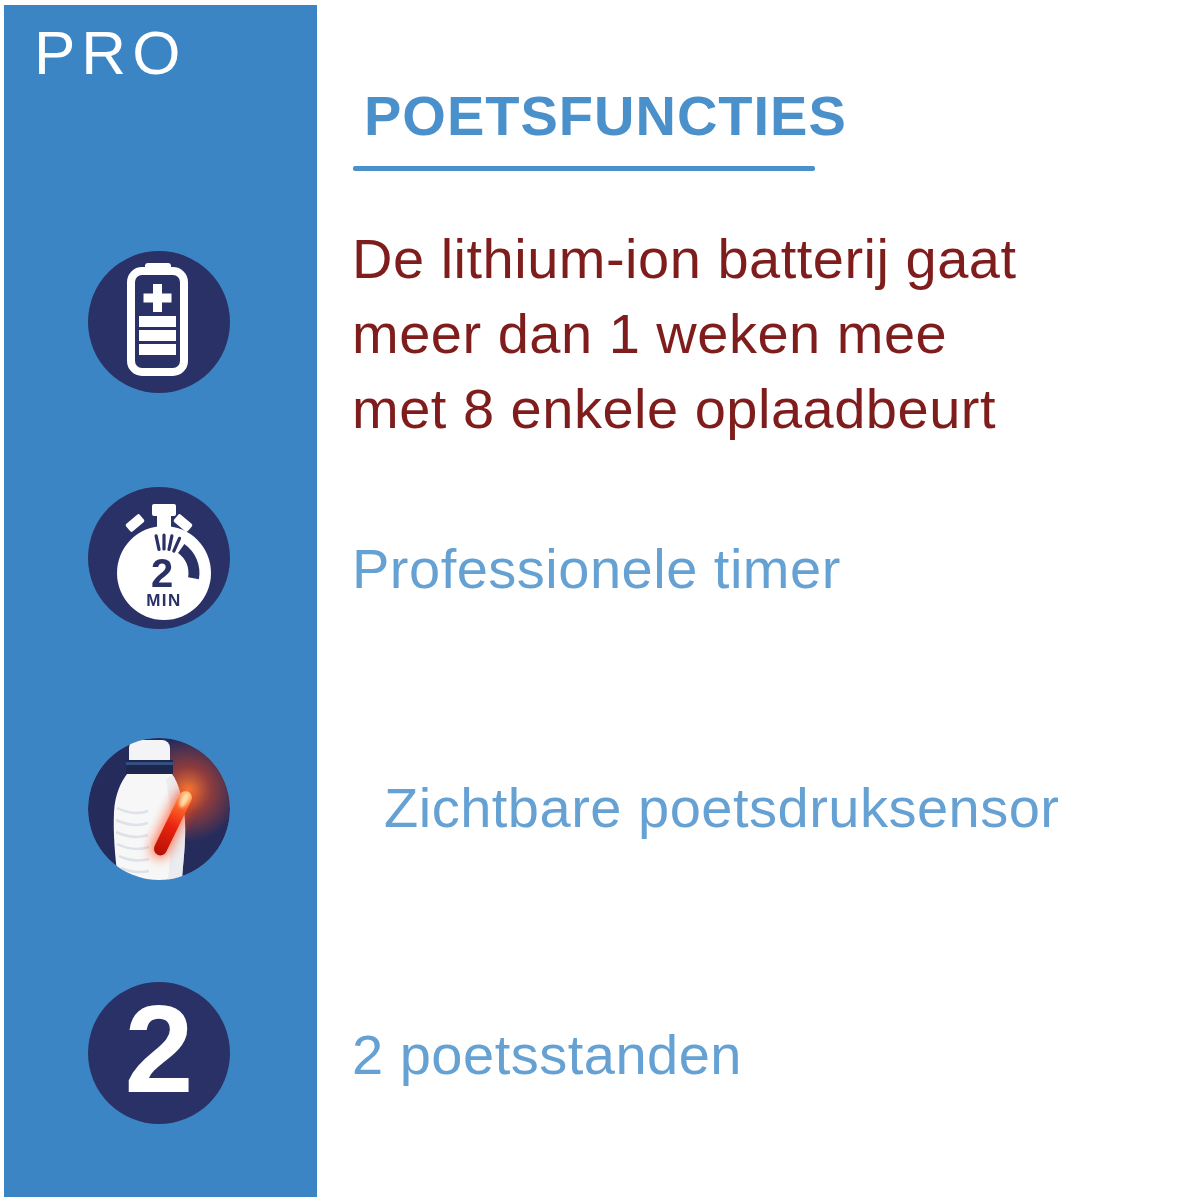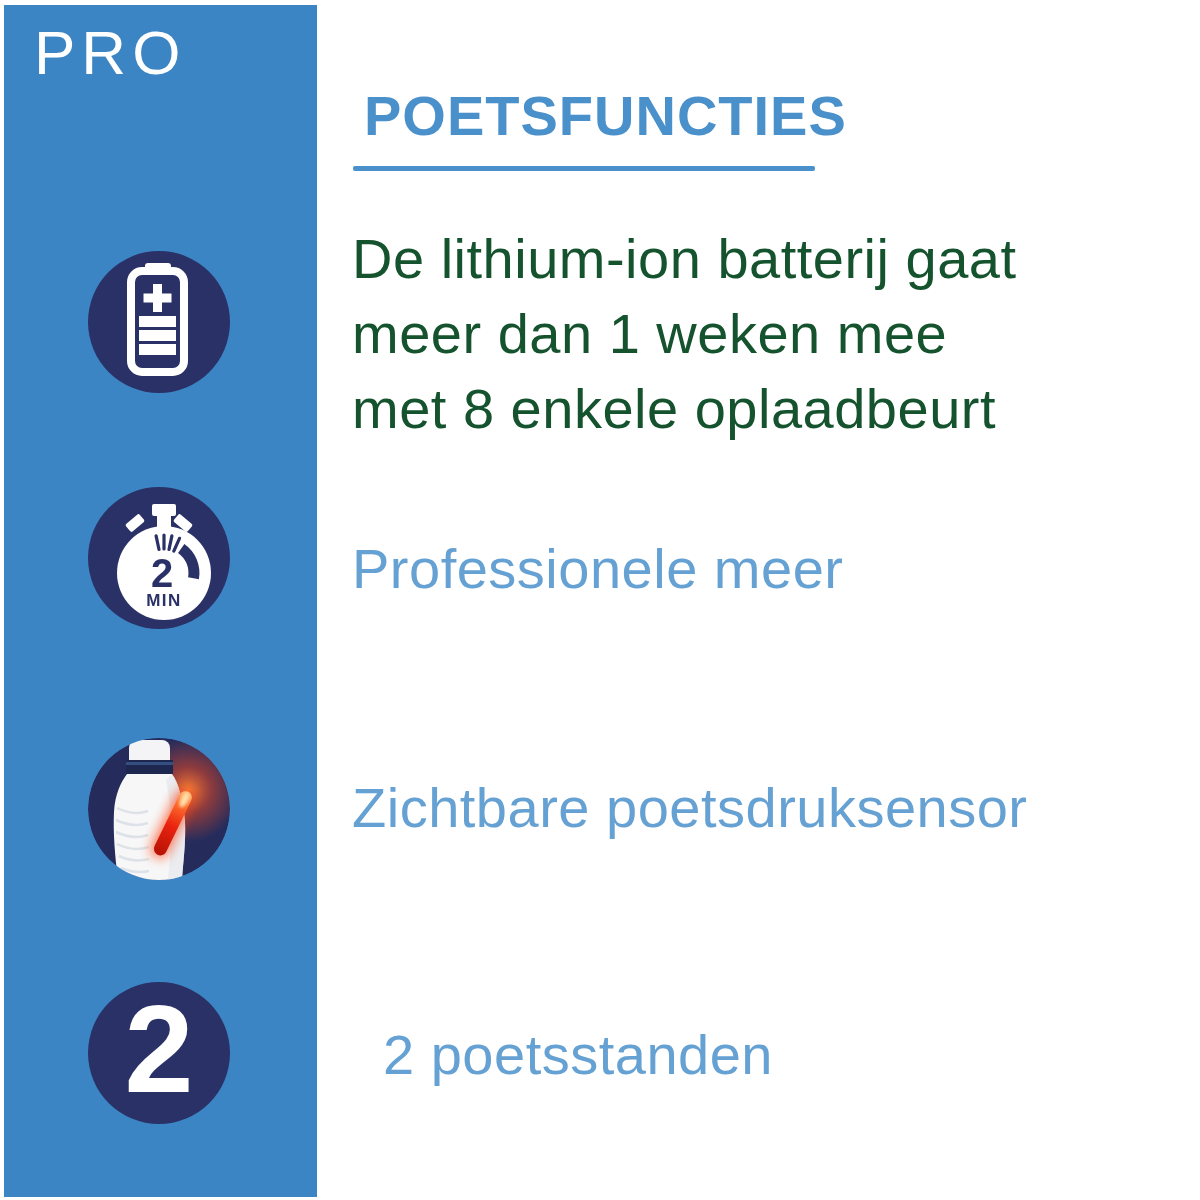--- a/index.html
+++ b/index.html
@@ -17,32 +17,32 @@
   }
   .title{
     position:absolute;left:352px;top:88px;color:#4a90ca;
     font-size:56px;font-weight:700;letter-spacing:1px;line-height:1;margin-left:12px;
   }
   .title-underline{
     position:absolute;left:353px;top:166px;width:462px;height:5px;
     background:#4a90ca;border-radius:2px;
   }
   .para{
-    position:absolute;left:352px;top:221px;color:#14532d;
+    position:absolute;left:352px;top:221px;color:#7f1d1d;
     font-size:56px;font-weight:300;line-height:75px;letter-spacing:0.5px;
     white-space:nowrap;
   }
   .feature-label{
     position:absolute;left:352px;color:#66a1d3;
     font-size:56px;font-weight:300;letter-spacing:0.5px;line-height:60px;
     white-space:nowrap;
   }
   .label-timer{top:539px;}
-  .label-sensor{top:778px;}
-  .label-modes{top:1025px;margin-left:31px;}
+  .label-sensor{top:778px;margin-left:32px;}
+  .label-modes{top:1025px;}
   .icon-circle{
     position:absolute;left:88px;width:142px;height:142px;border-radius:50%;
   }
   .icon-battery{top:251px;}
   .icon-timer{top:487px;}
   .icon-sensor{top:738px;}
   .icon-modes{
     top:982px;background:#2a3166;display:flex;align-items:center;justify-content:center;
   }
   .icon-modes .badge-num{
@@ -97,21 +97,21 @@
         <line x1="76.0" y1="62.0" x2="76.0" y2="48.0"></line>
         <line x1="81.0" y1="62.5" x2="83.9" y2="48.8"></line>
         <line x1="85.8" y1="64.1" x2="91.5" y2="51.3"></line>
       </g>
 
       <path d="M 93.2 61.4 A 30 30 0 0 1 105.5 91.2" fill="none" stroke="#2a3166" stroke-width="11"></path>
       <text x="74" y="100" text-anchor="middle" fill="#2a3166" font-size="40" font-weight="700" font-family="Liberation Sans, sans-serif">2</text>
       <text x="76" y="119" text-anchor="middle" fill="#2a3166" font-size="17" font-weight="700" letter-spacing="1.5" font-family="Liberation Sans, sans-serif">MIN</text>
     </svg>
   </div>
-  <div class="feature-label label-timer">Professionele meer</div>
+  <div class="feature-label label-timer">Professionele timer</div>
 
   <div class="icon-circle icon-sensor">
     <svg viewBox="0 0 142 142" width="142" height="142" aria-hidden="true">
       <defs>
         <clipPath id="sensorClip">
             <circle cx="71" cy="71" r="71"></circle>
           </clipPath>
         <radialGradient id="burst" cx="50%" cy="50%" r="50%">
           <stop offset="0%" stop-color="#ff8a3c" stop-opacity="0.95"></stop>
           <stop offset="45%" stop-color="#f44a1f" stop-opacity="0.5"></stop>

